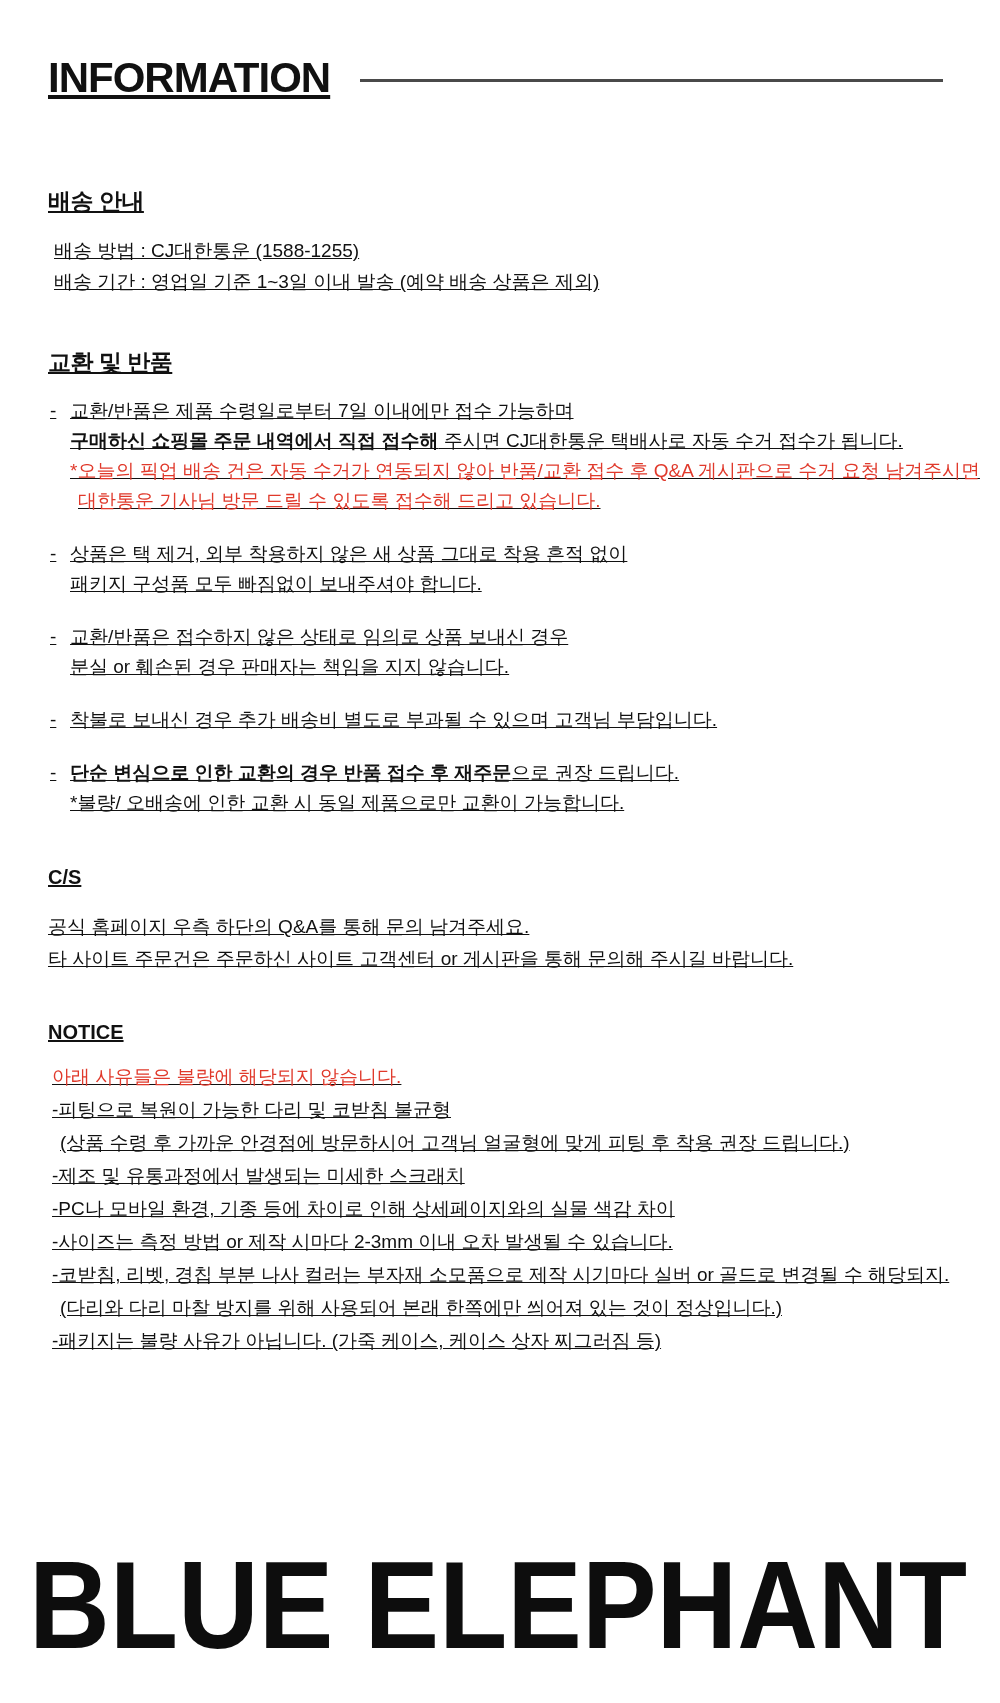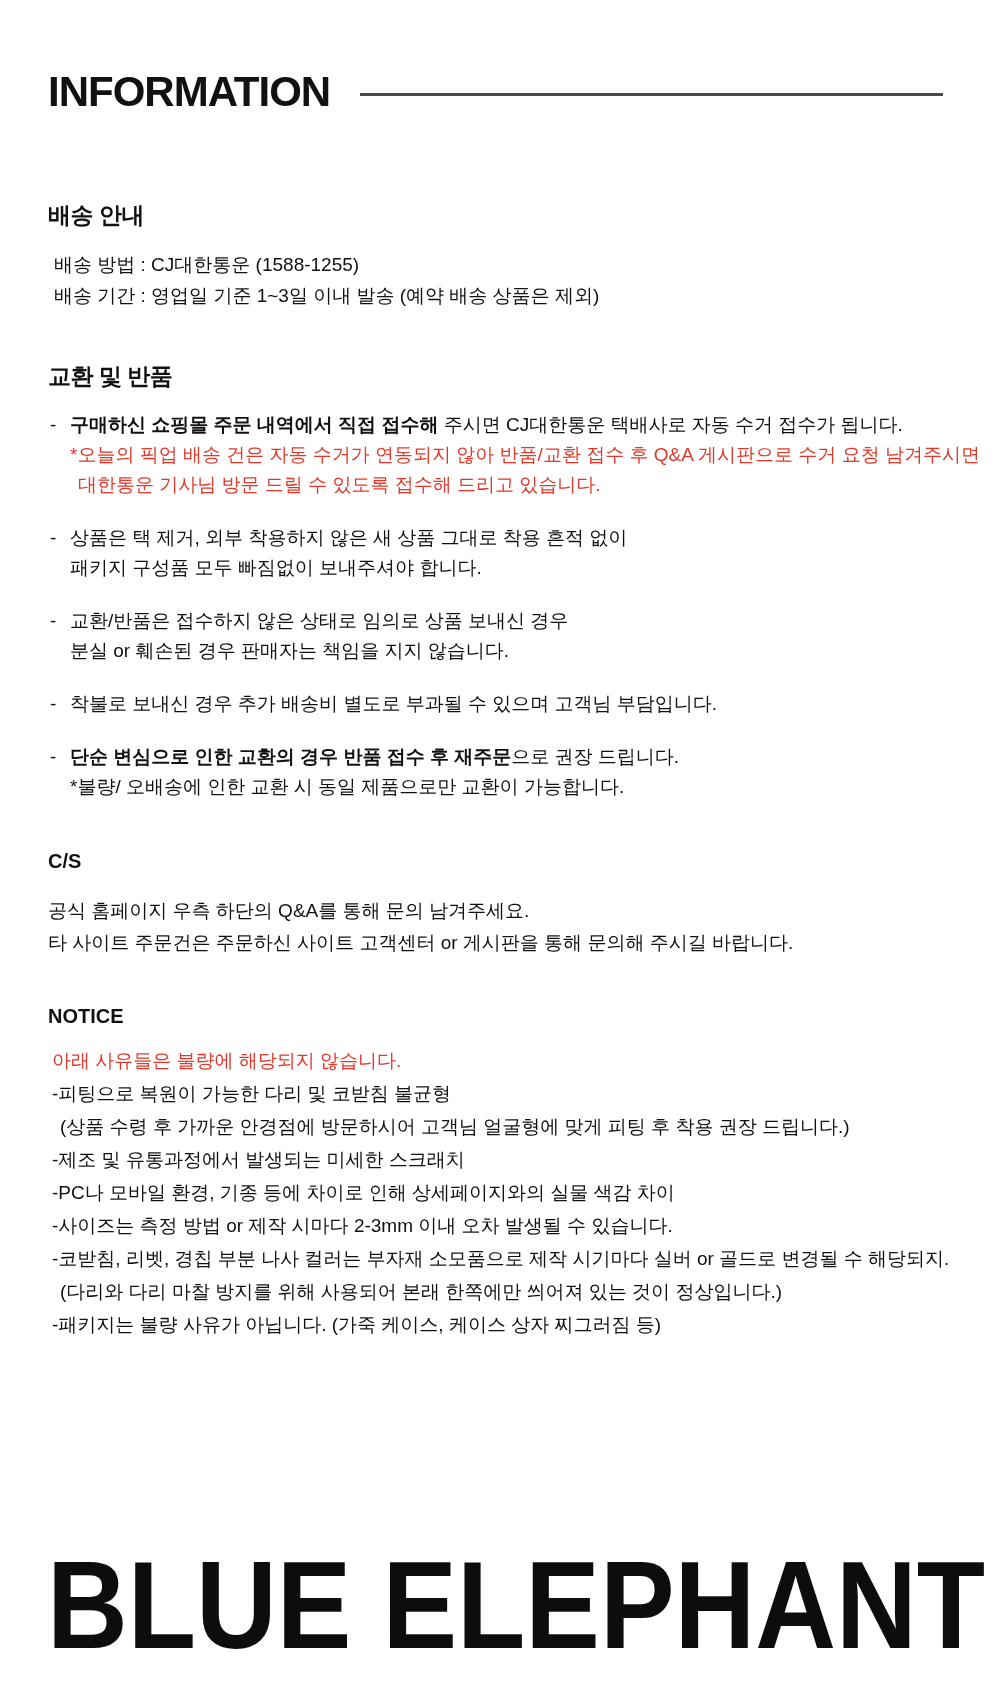--- a/index.html
+++ b/index.html
@@ -10,21 +10,21 @@
   *{margin:0;padding:0;box-sizing:border-box;}
   html,body{background:#ffffff;}
   body{
     width:1000px;
     min-height:1703px;
     font-family:"Liberation Sans","DejaVu Sans",sans-serif;
     color:var(--ink);
     font-size:19px;
     position:relative;
   }
-  .page{padding-top:70px;}
+  .page{padding-top:56px;text-decoration:underline;}
 
   
   .header{
     display:flex;
     align-items:center;
     margin-left:48px;
     margin-right:57px;
   }
   .page-title{
     font-size:42px;
@@ -82,21 +82,21 @@
 
   
   .section-notice{margin-top:46px;}
   .section-notice h2{margin-bottom:16px;}
   .section-notice .line{line-height:33px;padding-left:4px;}
   .section-notice .line.indent{padding-left:12px;}
 
   
   .logo{
     position:absolute;
-    left:47px;
+    left:29px;
     top:1556px;
     width:940px;
     height:96px;
   }
   .logo svg{display:block;width:940px;height:96px;}
   .logo text{
     font-family:"Liberation Sans","DejaVu Sans",sans-serif;
     font-weight:bold;
     fill:#0d0d0d;
   }
@@ -118,20 +118,21 @@
         <div class="line"><span>배송 기간 : 영업일 기준 1~3일 이내 발송 (예약 배송 상품은 제외)</span></div>
       </div>
   </div>
 
   <div class="section section-exchange">
     <h2>교환 및 반품</h2>
     <div>
         <div class="bullet">
           <span class="dash">-</span>
           <div class="bullet-lines">
+            <div class="line"><span>교환/반품은 제품 수령일로부터 7일 이내에만 접수 가능하며</span></div>
             <div class="line"><span class="bold">구매하신 쇼핑몰 주문 내역에서 직접 접수해</span><span> 주시면 CJ대한통운 택배사로 자동 수거 접수가 됩니다.</span></div>
             <div class="line red"><span>*오늘의 픽업 배송 건은 자동 수거가 연동되지 않아 반품/교환 접수 후 Q&amp;A 게시판으로 수거 요청 남겨주시면</span></div>
             <div class="line indent red"><span>대한통운 기사님 방문 드릴 수 있도록 접수해 드리고 있습니다.</span></div>
           </div>
         </div>
         <div class="bullet">
           <span class="dash">-</span>
           <div class="bullet-lines">
             <div class="line"><span>상품은 택 제거, 외부 착용하지 않은 새 상품 그대로 착용 흔적 없이</span></div>
             <div class="line"><span>패키지 구성품 모두 빠짐없이 보내주셔야 합니다.</span></div>

